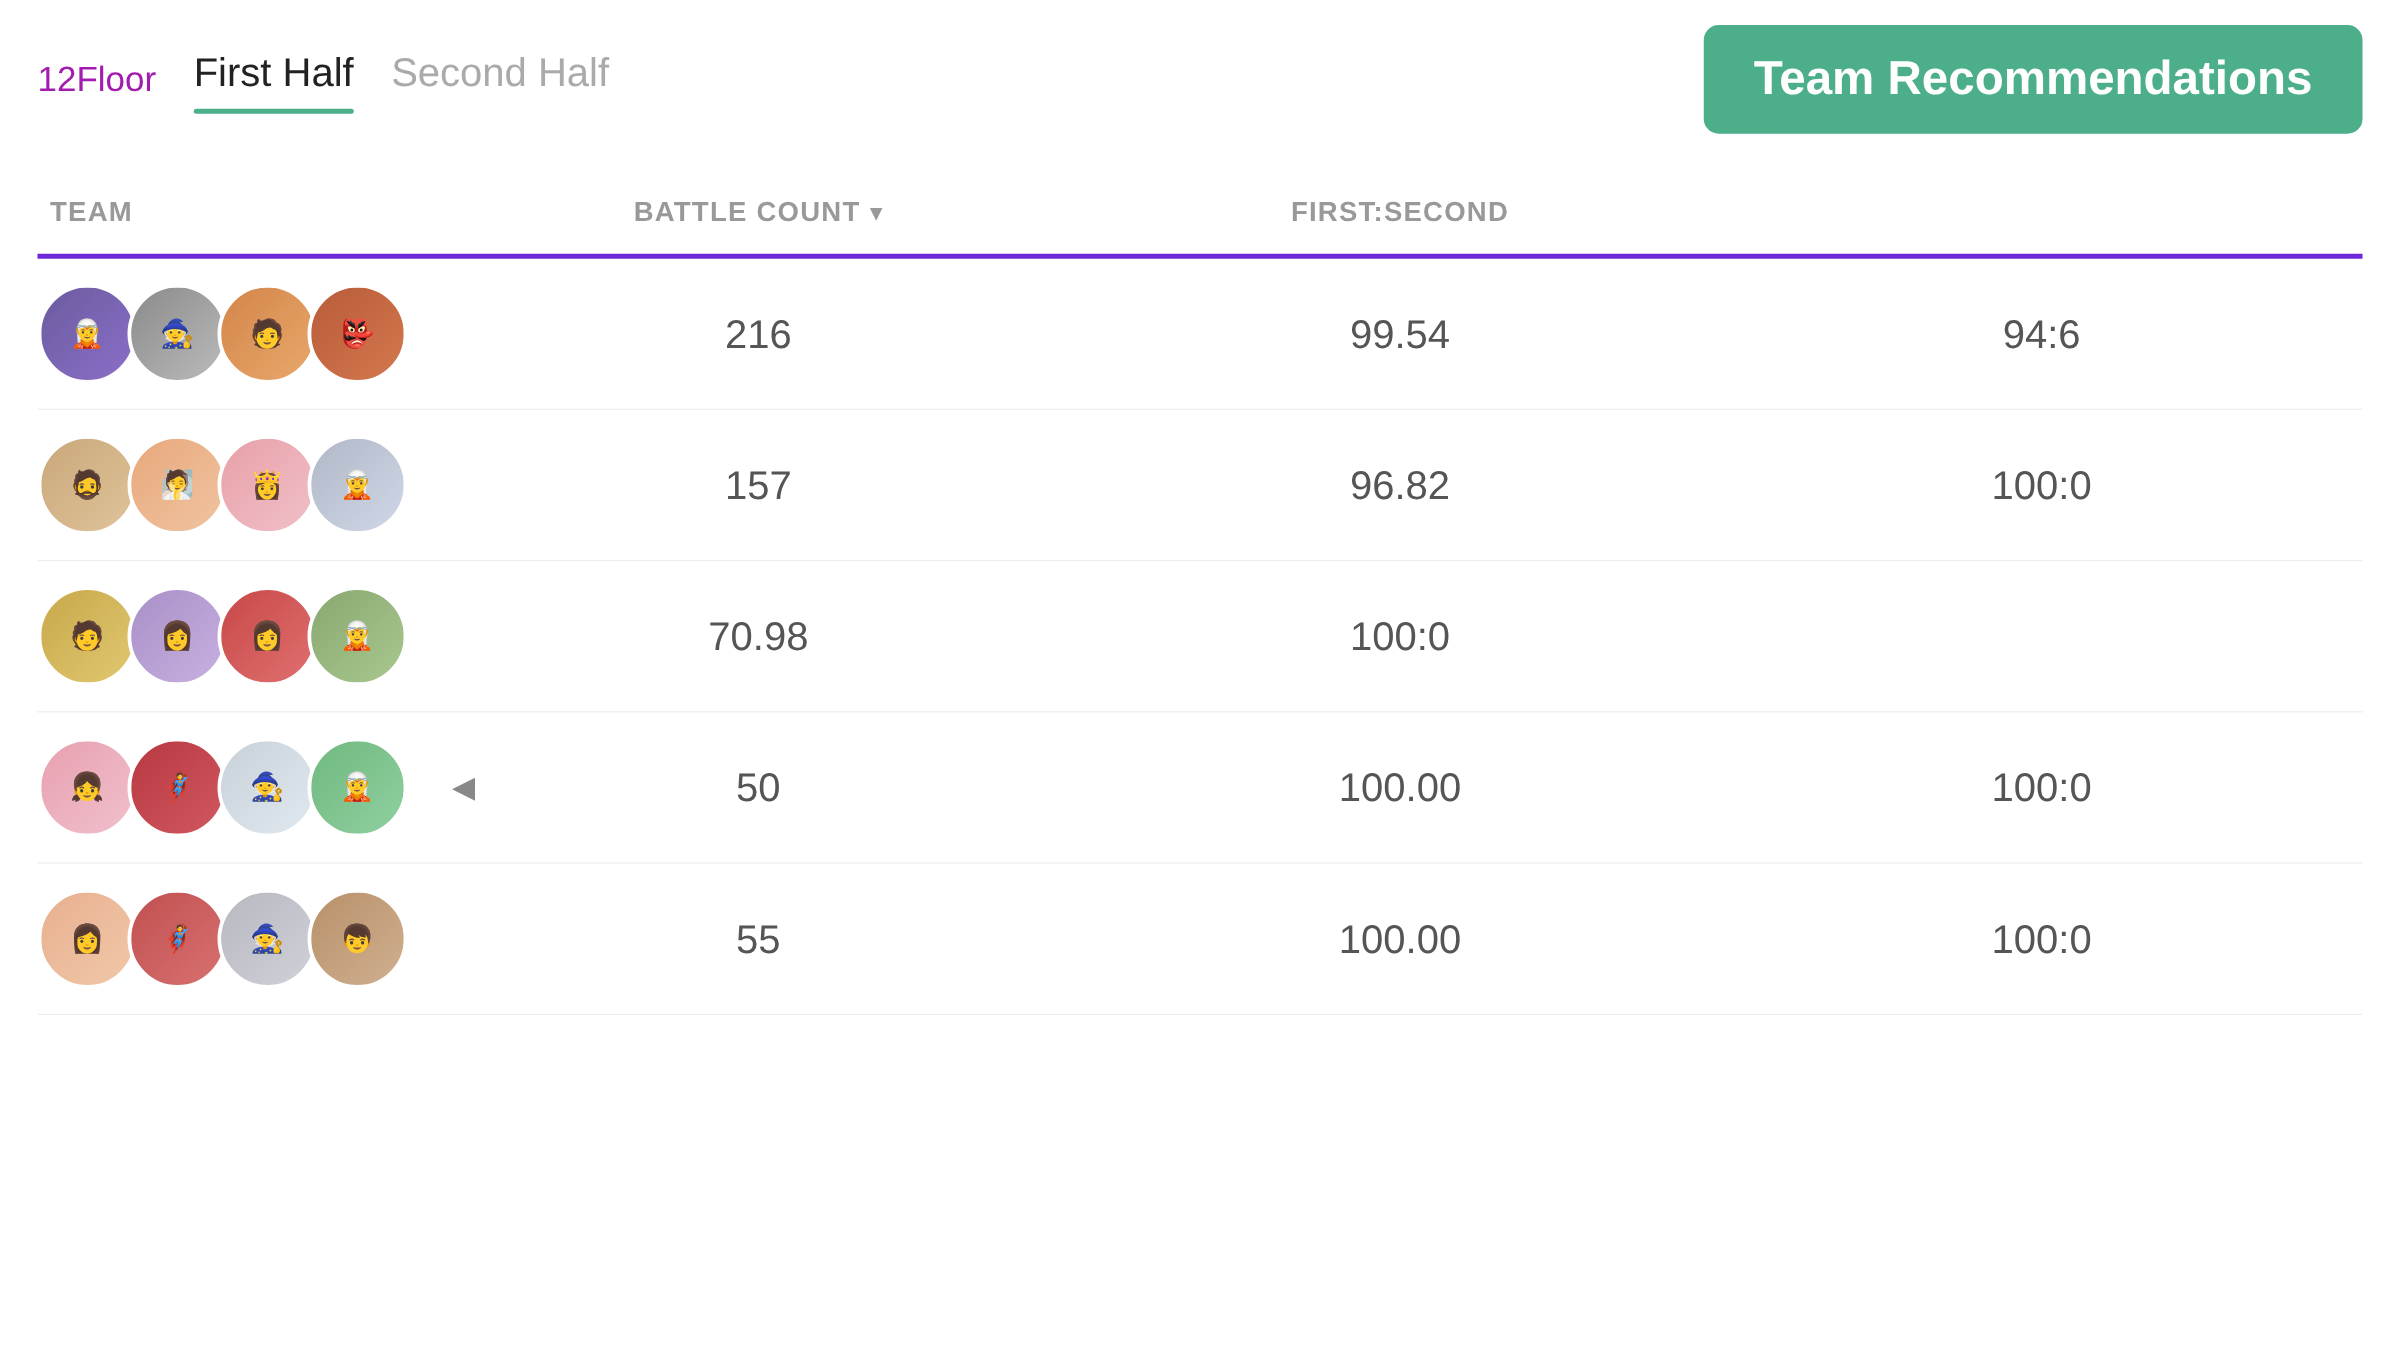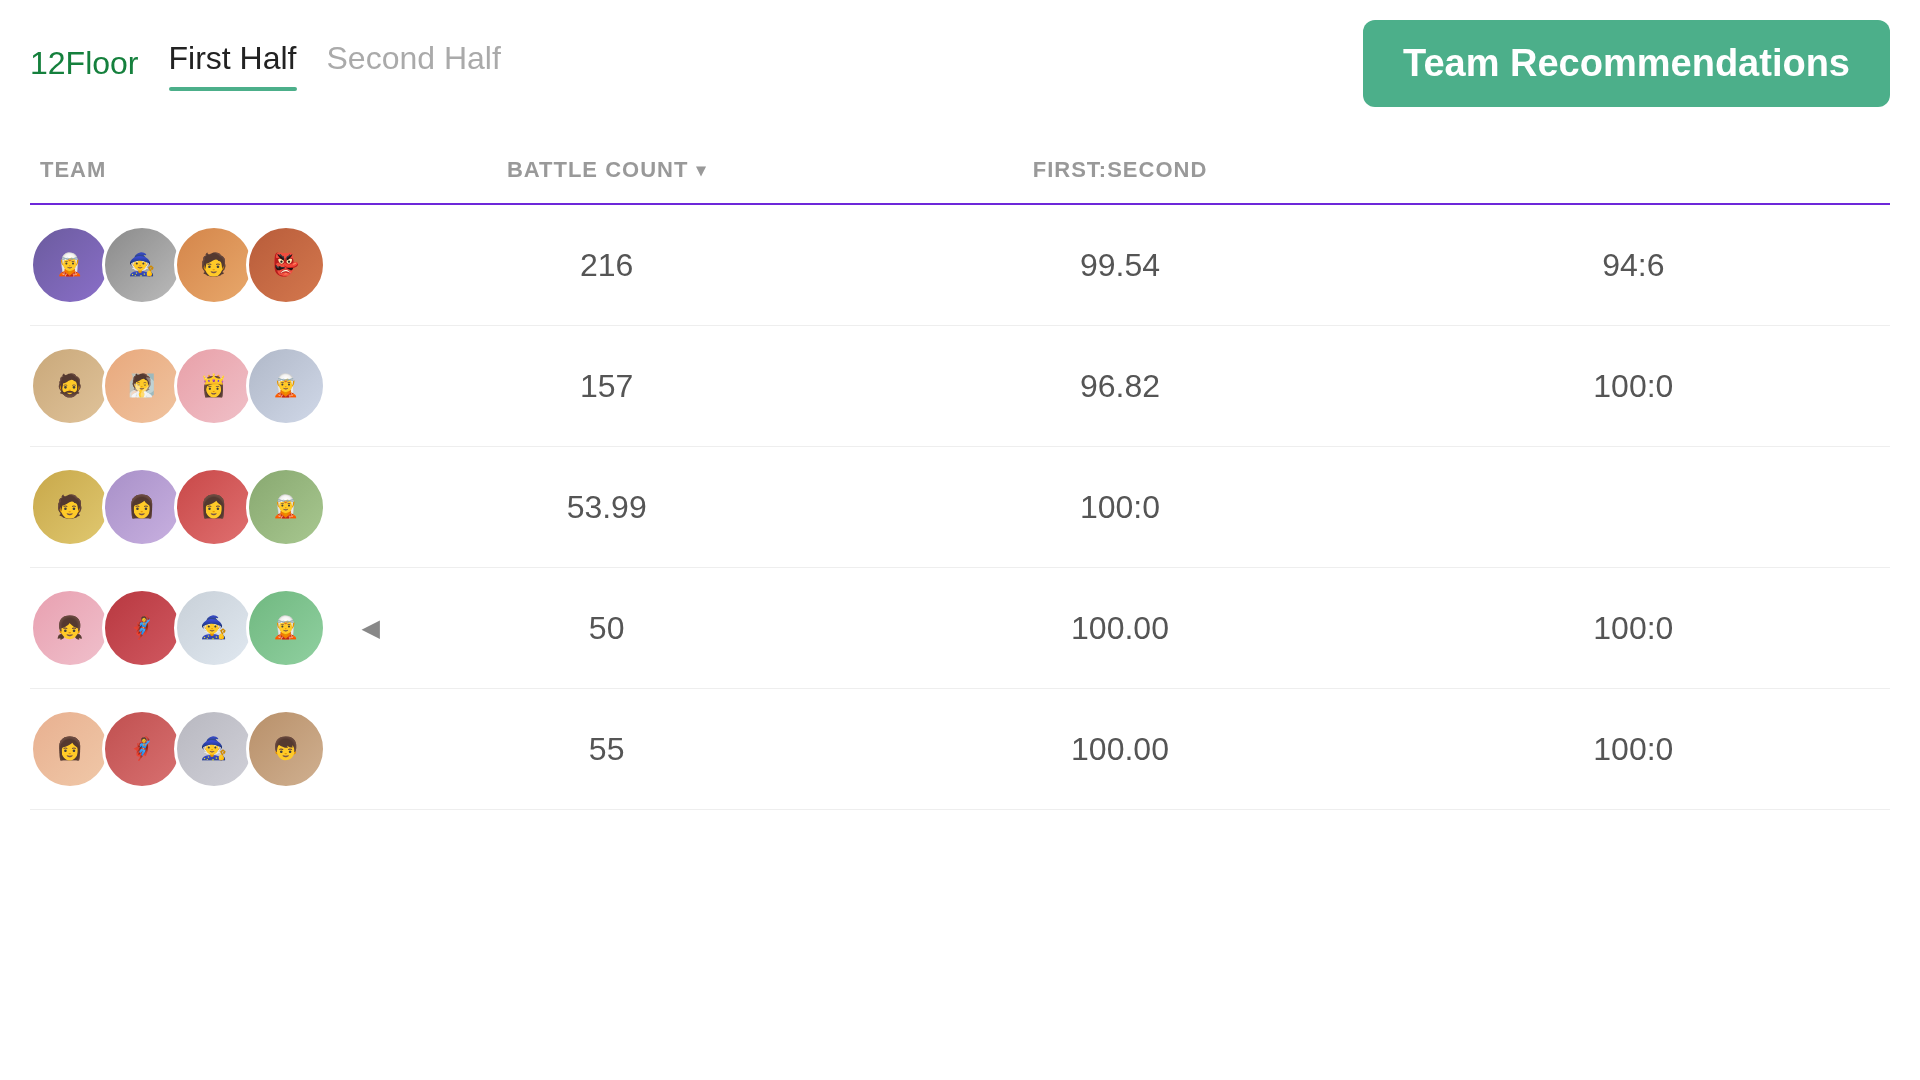--- a/index.html
+++ b/index.html
@@ -31,22 +31,22 @@
       padding: 20px 0 0 0;
     }
 
     .nav-tabs {
       display: flex;
       align-items: center;
       gap: 30px;
     }
 
     .floor-label {
-      font-size: 32px;
-      color: #15803d;
+      font-size: 28px;
+      color: #a21caf;
       font-weight: 400;
       cursor: pointer;
     }
 
     .tab {
       font-size: 32px;
       font-weight: 400;
       cursor: pointer;
       padding-bottom: 10px;
       position: relative;
@@ -86,21 +86,21 @@
     
     .table-wrapper {
       margin-top: 40px;
       width: 100%;
     }
 
     .table-header {
       display: grid;
       grid-template-columns: 320px 1fr 1fr 1fr;
       padding: 10px 0 20px 0;
-      border-bottom: 2px solid #6d28d9;
+      border-bottom: 4px solid #6d28d9;
     }
 
     .col-header {
       font-size: 22px;
       font-weight: 700;
       color: #999;
       letter-spacing: 1px;
       text-align: center;
     }
 
@@ -287,21 +287,21 @@
         <div class="avatar av-lavender">
             <div class="avatar-inner">👩</div>
           </div>
         <div class="avatar av-red-vivid">
             <div class="avatar-inner">👩</div>
           </div>
         <div class="avatar av-green-sage">
             <div class="avatar-inner">🧝</div>
           </div>
       </div>
-      <div class="row-value">53.99</div>
+      <div class="row-value">70.98</div>
       <div class="row-value">100:0</div>
     </div>
 
     <div class="table-row">
       <div class="team-avatars" style="position:relative;">
         <div class="avatar av-pink-warm">
             <div class="avatar-inner">👧</div>
           </div>
         <div class="avatar av-red-deep">
             <div class="avatar-inner">🦸</div>

